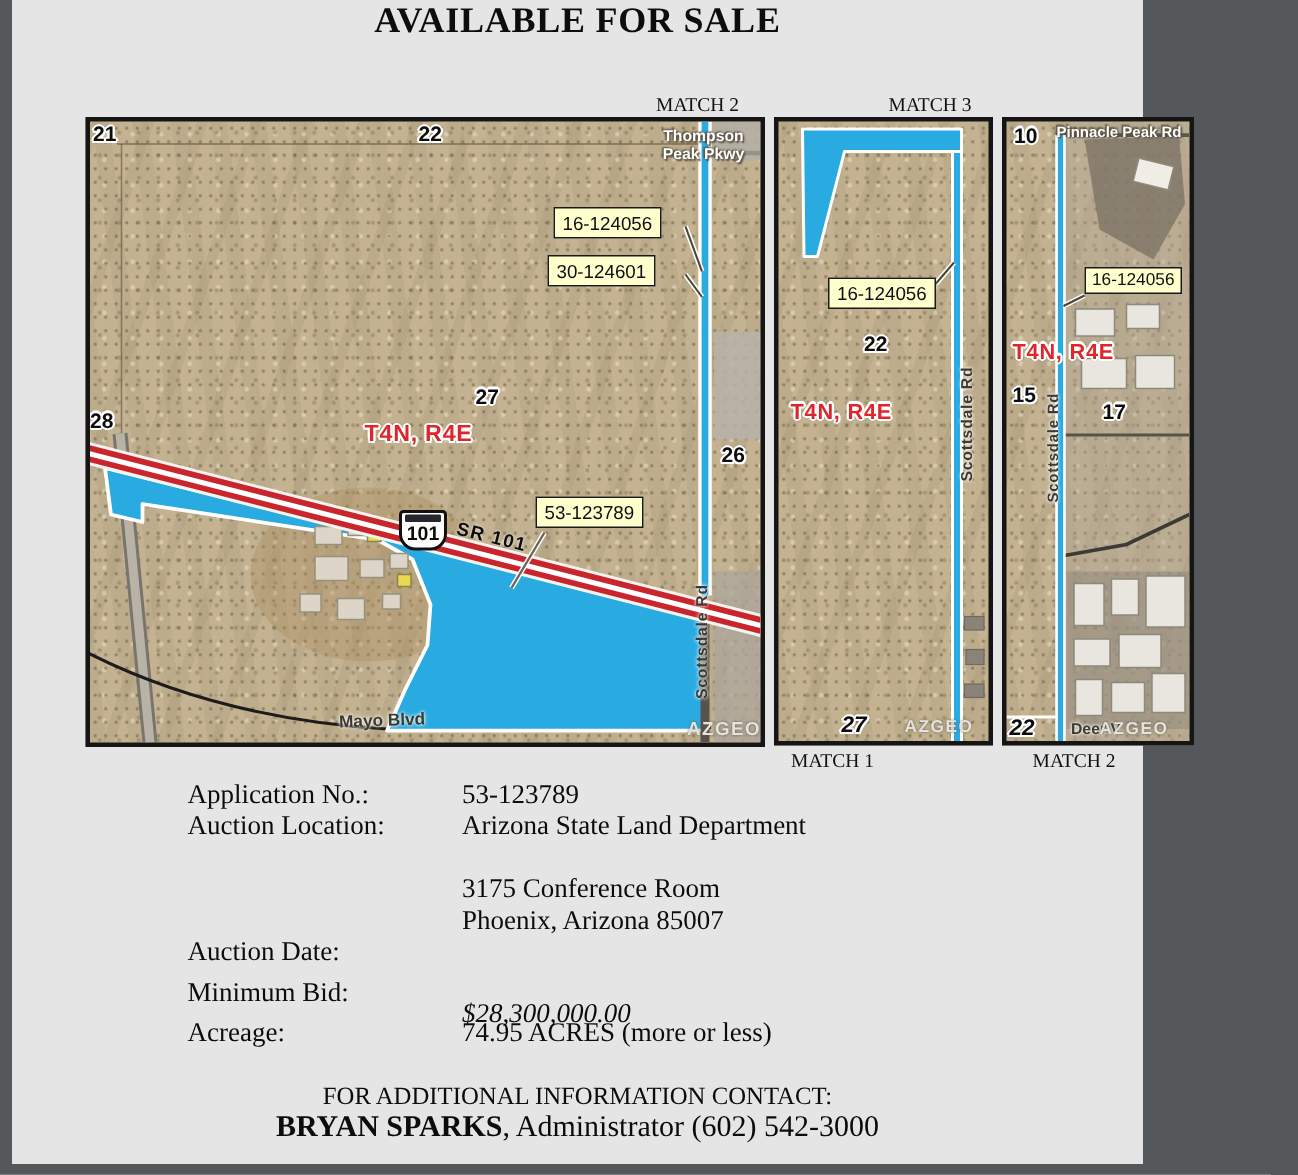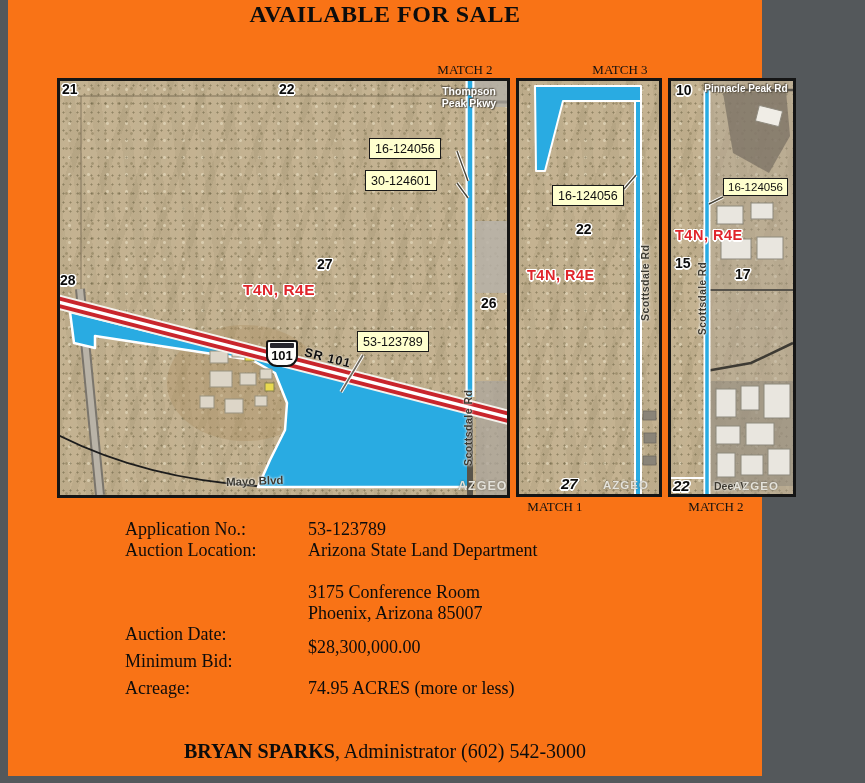--- a/index.html
+++ b/index.html
@@ -1,19 +1,19 @@
 <!DOCTYPE html>
 <html><head>
 <meta charset="utf-8">
 <style>
   * { margin:0; padding:0; box-sizing:border-box; }
   body { background:#2e3134; }
   .canvas { position:relative; width:865px; height:783px; background:#54585b; overflow:hidden;
             font-family:"Liberation Serif", serif; }
-  .page { position:absolute; left:8px; top:0; width:754px; height:776px; background:#f97316; }
+  .page { position:absolute; left:8px; top:0; width:754px; height:776px; background:#e5e5e5; }
 
   .title { position:absolute; top:1px; left:0; right:0; text-align:center;
            font-size:24px; font-weight:bold; letter-spacing:.5px; color:#0d0d0d; }
   .subtitle { position:absolute; top:30px; left:0; right:0; text-align:center;
               font-size:22.5px; font-weight:bold; color:#0d0d0d; }
 
   .match { position:absolute; width:70px; text-align:center;
            font:13px "Liberation Serif", serif; color:#111; white-space:nowrap; }
 
   .map { position:absolute; border:3px solid #151515; overflow:hidden;
@@ -205,21 +205,22 @@
     <div class="dvalue" style="top:519px;">53-123789</div>
 
     <div class="dlabel" style="top:540px;">Auction Location:</div>
     <div class="dvalue" style="top:540px;">Arizona State Land Department</div>
     <div class="dvalue" style="top:582px;">3175 Conference Room</div>
     <div class="dvalue" style="top:603px;">Phoenix, Arizona 85007</div>
 
     <div class="dlabel" style="top:624px;">Auction Date:</div>
 
     <div class="dlabel" style="top:651px;">Minimum Bid:</div>
-    <div class="dvalue" style="top:637px;">$28,300,000.00</div>
+    <div class="dvalue" style="top:665px;font-style:italic;">$28,300,000.00</div>
 
     <div class="dlabel" style="top:678px;">Acreage:</div>
     <div class="dvalue" style="top:678px;">74.95 ACRES (more or less)</div>
 
+    <div class="footer1">FOR ADDITIONAL INFORMATION CONTACT:</div>
     <div class="footer2"><b>BRYAN SPARKS</b><span>, Administrator (602) 542-3000</span></div>
 
   </div>
 </div>
 
 </body></html>

